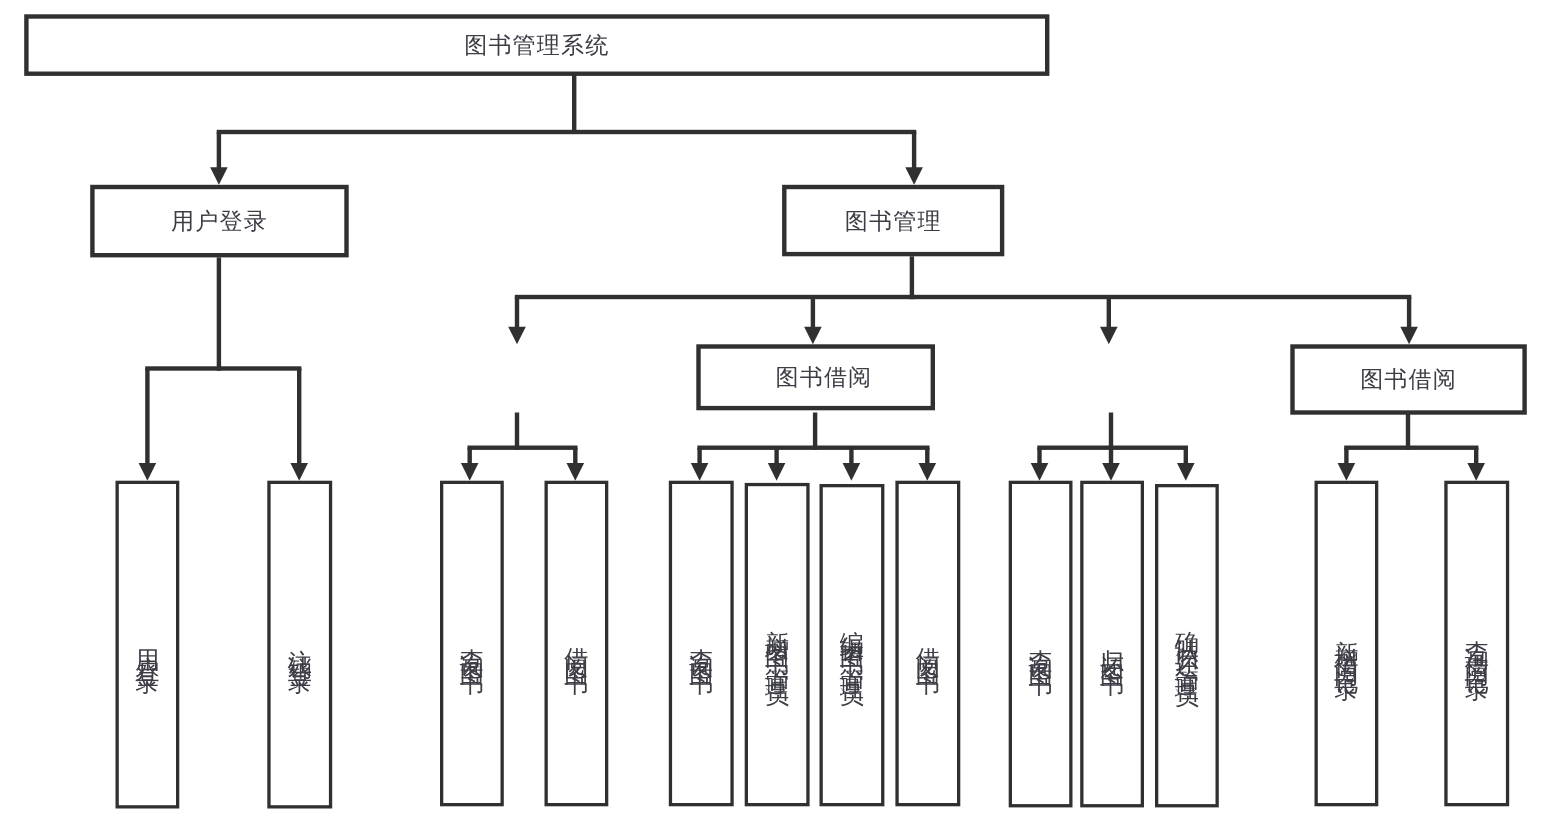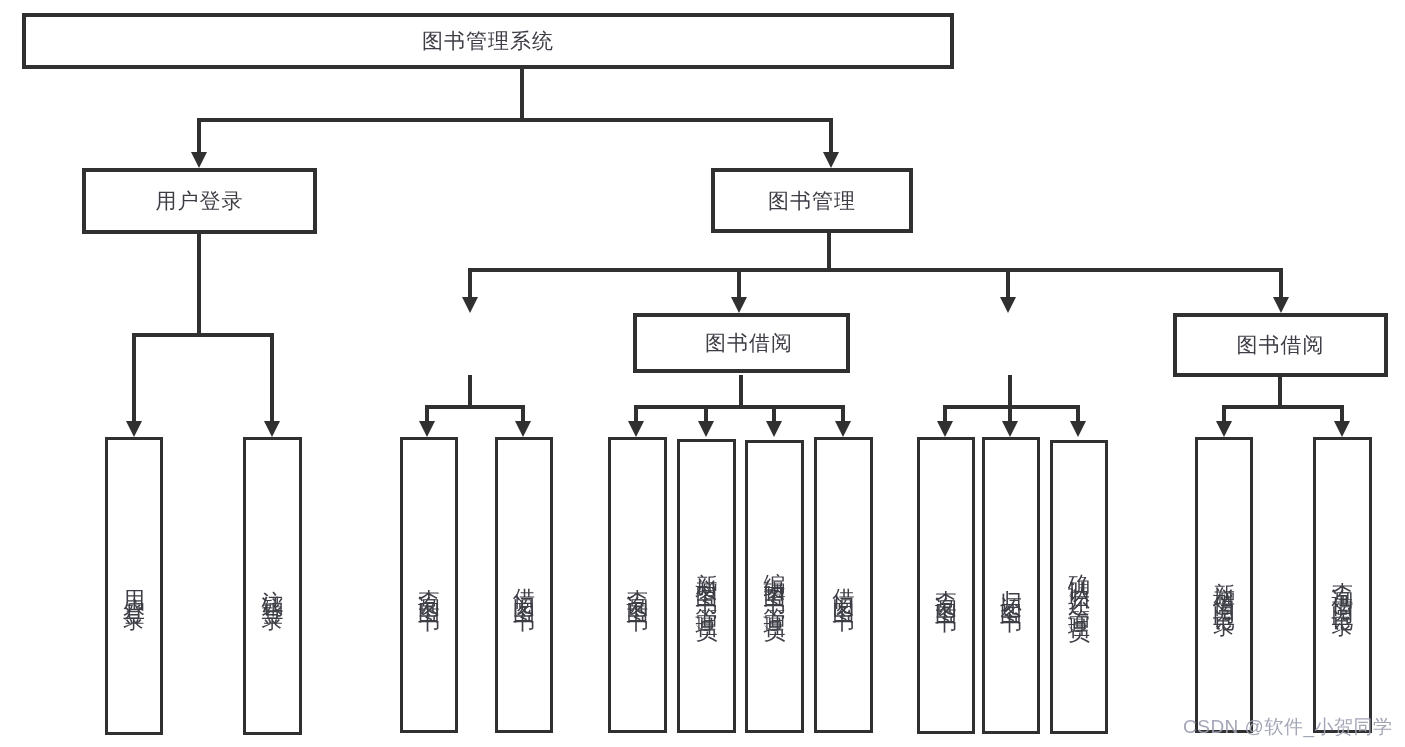--- a/index.html
+++ b/index.html
@@ -151,15 +151,14 @@
   <div class="box v" style="left:745px; top:440px; width:59px; height:293px;">编辑图书（管理员）</div>
   <div class="box v" style="left:814px; top:437px; width:59px; height:296px;">借阅图书</div>
 
   <div class="box v" style="left:917px; top:437px; width:58px; height:297px;">查询图书</div>
   <div class="box v" style="left:982px; top:437px; width:58px; height:297px;">归还图书</div>
   <div class="box v" style="left:1050px; top:440px; width:58px; height:294px;">确认归还（管理员）</div>
 
   <div class="box v" style="left:1195px; top:437px; width:58px; height:296px;">新增借阅记录</div>
   <div class="box v" style="left:1313px; top:437px; width:59px; height:296px;">查询借阅记录</div>
 
-  <div class="watermark">CSDN @软件_小贺同学</div>
 
 </div>
 
 </body></html>

